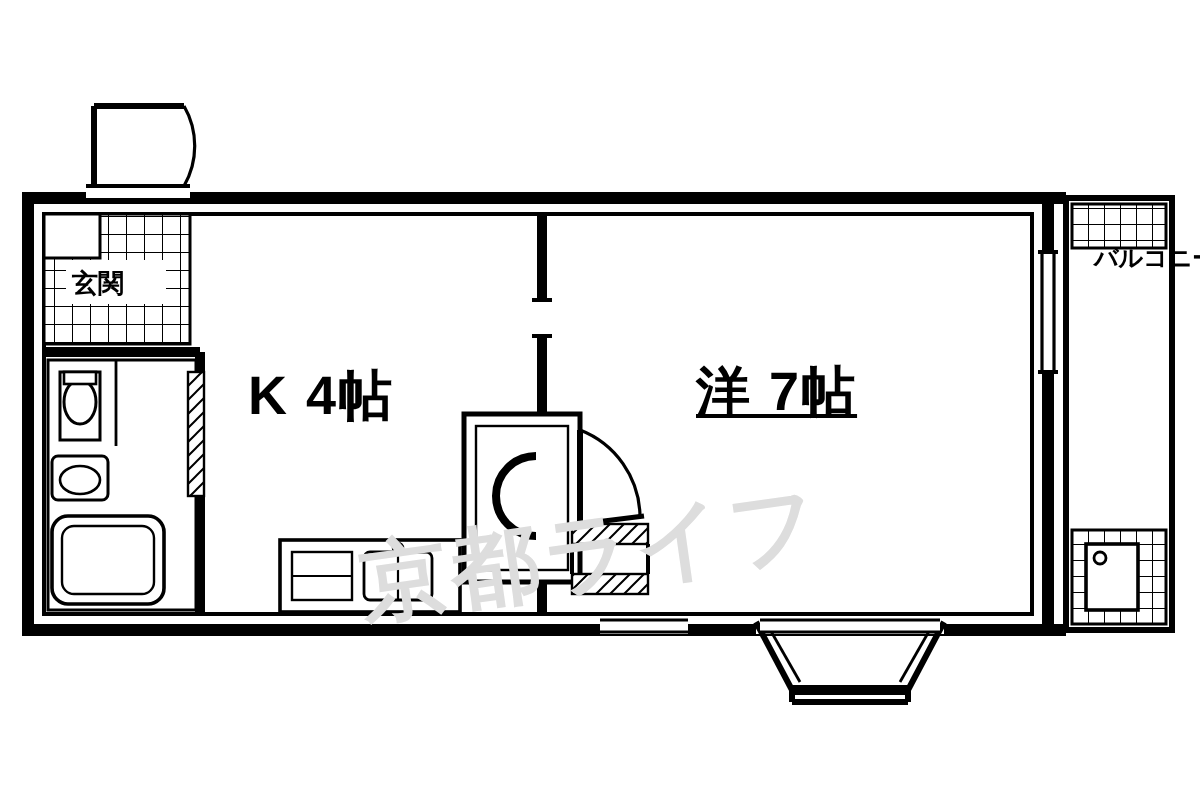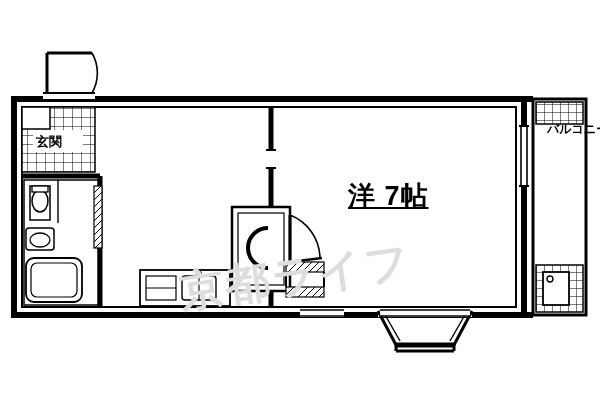--- a/index.html
+++ b/index.html
@@ -226,19 +226,20 @@
     </g>
 
     <g>
       <rect x="300" y="309" width="44" height="8" fill="#ffffff" stroke="none"></rect>
       <line x1="300" y1="310" x2="344" y2="310" stroke="#000000" stroke-width="1.6"></line>
       <line x1="300" y1="316" x2="344" y2="316" stroke="#000000" stroke-width="1.6"></line>
     </g>
 
   </svg>
 
+  <div class="room-label lbl-k">K 4帖</div>
   <div class="room-label lbl-yo">洋 7帖</div>
   <div class="room-label lbl-genkan">玄関</div>
   <div class="room-label lbl-balcony">バルコニー</div>
 
   <div class="watermark">京都ライフ</div>
 
 </div>
 
 </body></html>

